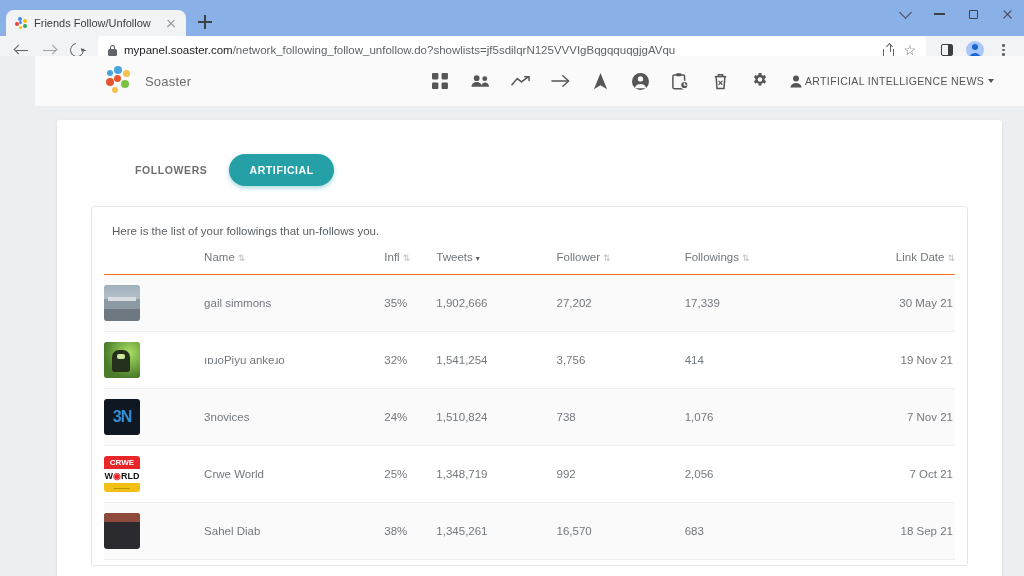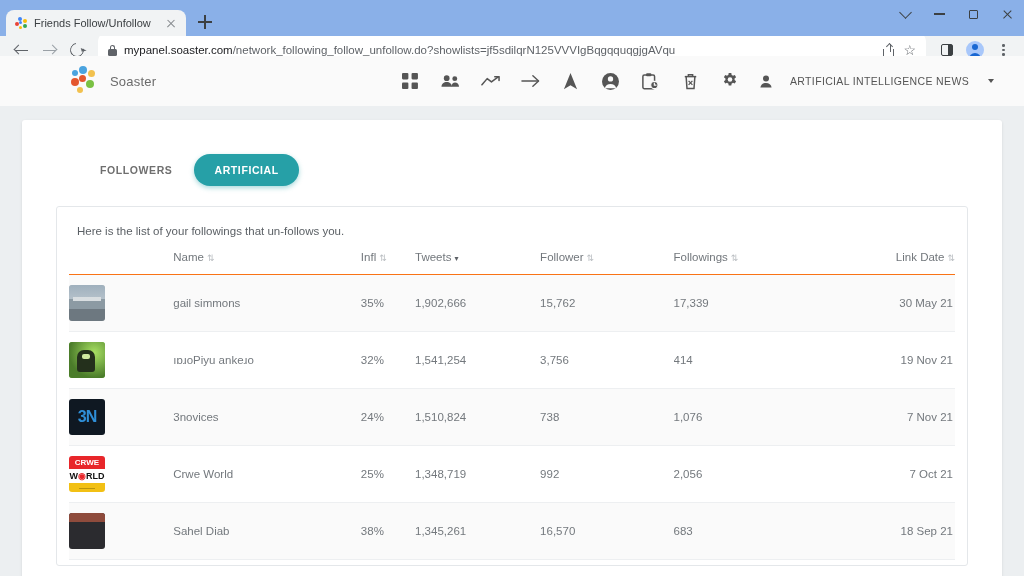--- a/index.html
+++ b/index.html
@@ -212,20 +212,21 @@
   }
   .kebab i:nth-child(1){ top:1px; }
   .kebab i:nth-child(2){ top:5.7px; }
   .kebab i:nth-child(3){ top:10.4px; }
 
   
   .page {
     position:absolute; top: 56px; left:0; right:0; bottom:0;
     background: #eceff1;
     overflow: hidden;
+    padding-left: 35px;
   }
   .appnav {
     height: 50px;
     background: #fafafa;
     display: flex;
     align-items: center;
     padding: 0 24px 0 70px;
   }
   .brand { display:flex; align-items:center; gap:10px; }
   .brand-logo { width: 30px; height: 30px; position: relative; }
@@ -238,21 +239,21 @@
     margin-left: auto;
     display:flex; align-items:center; gap:0;
   }
   .navitem {
     width: 40px; height: 40px;
     display:flex; align-items:center; justify-content:center;
     color:#5b5b5b;
   }
   .navitem svg { display:block; }
   .usermenu {
-    display:flex; align-items:center; gap:18px;
+    display:flex; align-items:center; gap:3px;
     margin-left: 10px; padding-right: 6px;
     font-size: 10.5px; color:#555; letter-spacing:.35px;
     white-space:nowrap;
   }
   .caret-dn {
     width:0;height:0;border-left:3.5px solid transparent;border-right:3.5px solid transparent;
     border-top:4px solid #555; margin-left:1px;
   }
 
   .card-outer {
@@ -582,21 +583,21 @@
                 <span class="thumb">
                   <span class="t1" style="top:0;height:16px;background:linear-gradient(#9fb0bd,#b7c3cc);"></span>
                   <span class="t2" style="top:14px;height:12px;background:#8c9aa3;"></span>
                   <span class="t3" style="top:24px;height:12px;background:#6d7880;"></span>
                   <span style="position:absolute;left:4px;top:12px;width:28px;height:4px;background:#d9dee1;"></span>
                 </span>
               </td>
               <td>gail simmons</td>
               <td>35%</td>
               <td>1,902,666</td>
-              <td>15,762</td>
+              <td>27,202</td>
               <td>17,339</td>
               <td class="date">30 May 21</td>
             </tr>
 
             <tr>
               <td>
                 <span class="thumb" style="background:#7ec850;">
                   <span style="position:absolute;left:0;top:0;width:36px;height:36px;background:radial-gradient(circle at 70% 30%, #a8e063 0%, #4b7c2a 70%);"></span>
                   <span style="position:absolute;left:8px;top:8px;width:18px;height:22px;background:#24301c;border-radius:7px 7px 3px 3px;"></span>
                   <span style="position:absolute;left:13px;top:12px;width:8px;height:5px;background:#cfe8a0;border-radius:2px;"></span>

